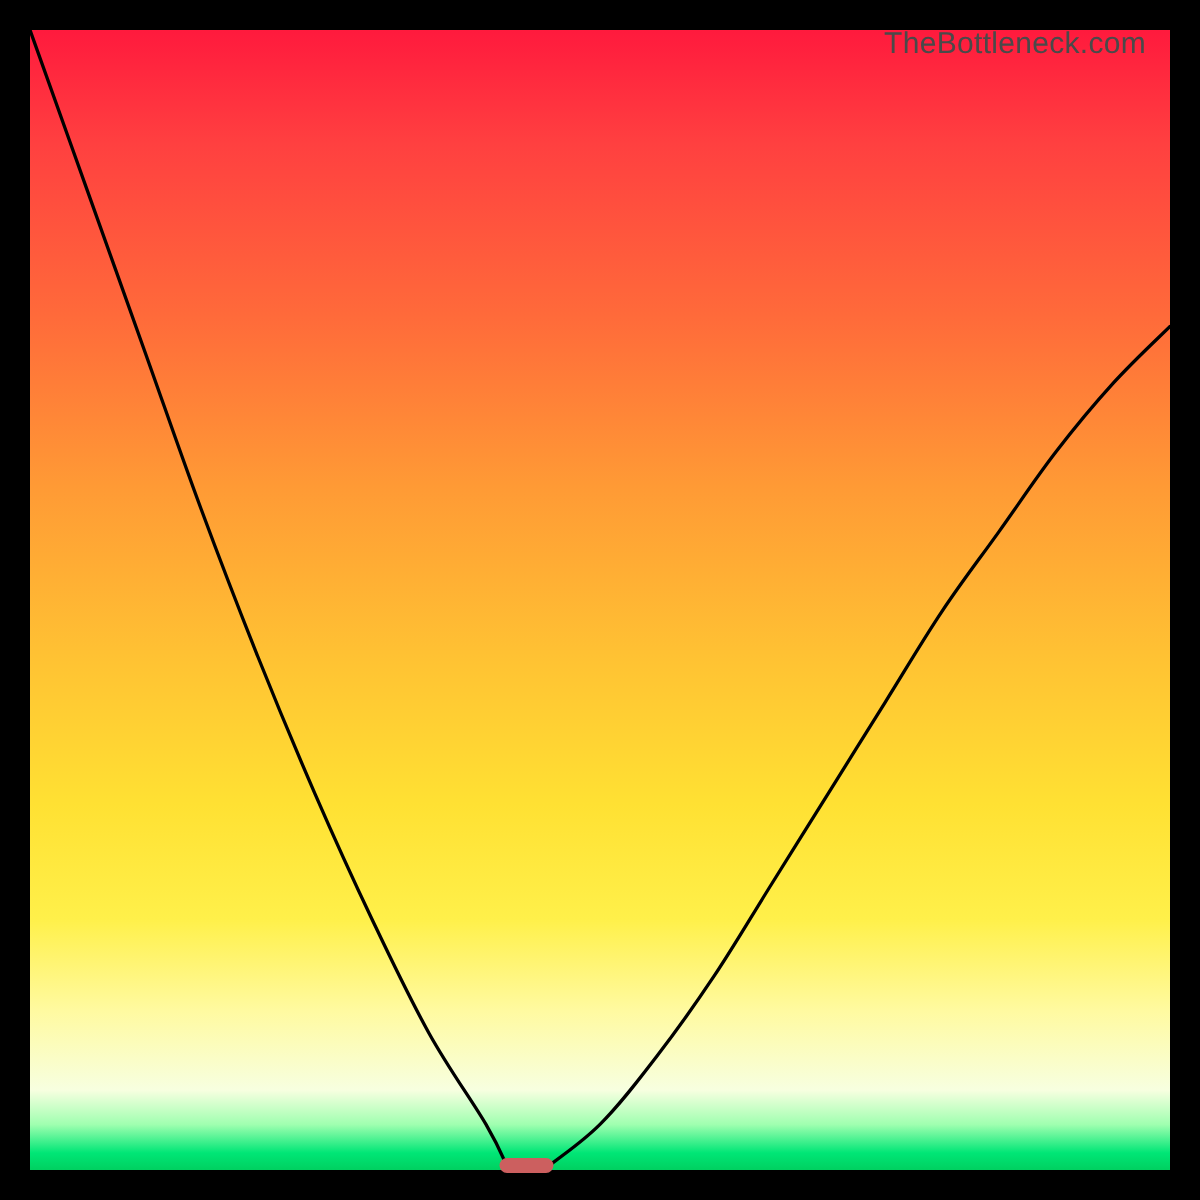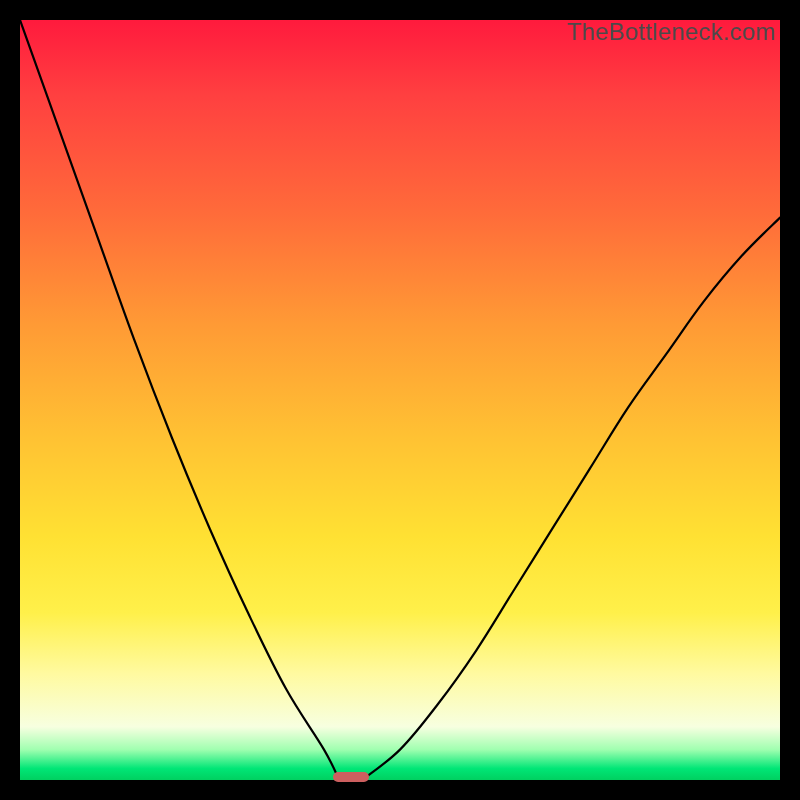--- a/index.html
+++ b/index.html
@@ -37,23 +37,23 @@
       #fffaa0 86%,
       #f7ffe0 93%,
       #a0ffb0 96%,
       #00e676 98.5%,
       #00d060 100%
     );
   }
   .watermark {
     position: absolute;
     top: -2px;
-    right: 4px;
+    right: 16px;
     color: #4a4a4a;
-    font-size: 24px;
+    font-size: 20px;
     font-weight: 500;
     letter-spacing: 0.2px;
     z-index: 5;
   }
   svg.curve {
     position: absolute;
     left: 0;
     top: 0;
     width: 760px;
     height: 760px;

